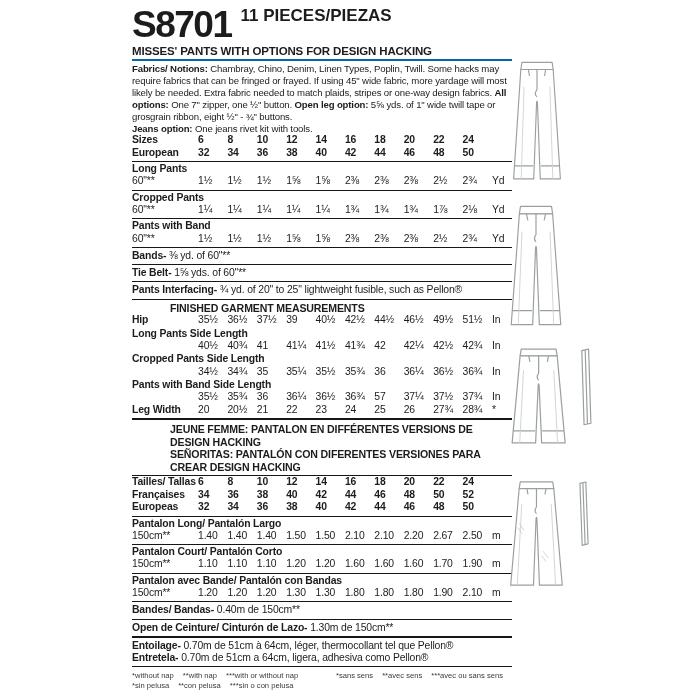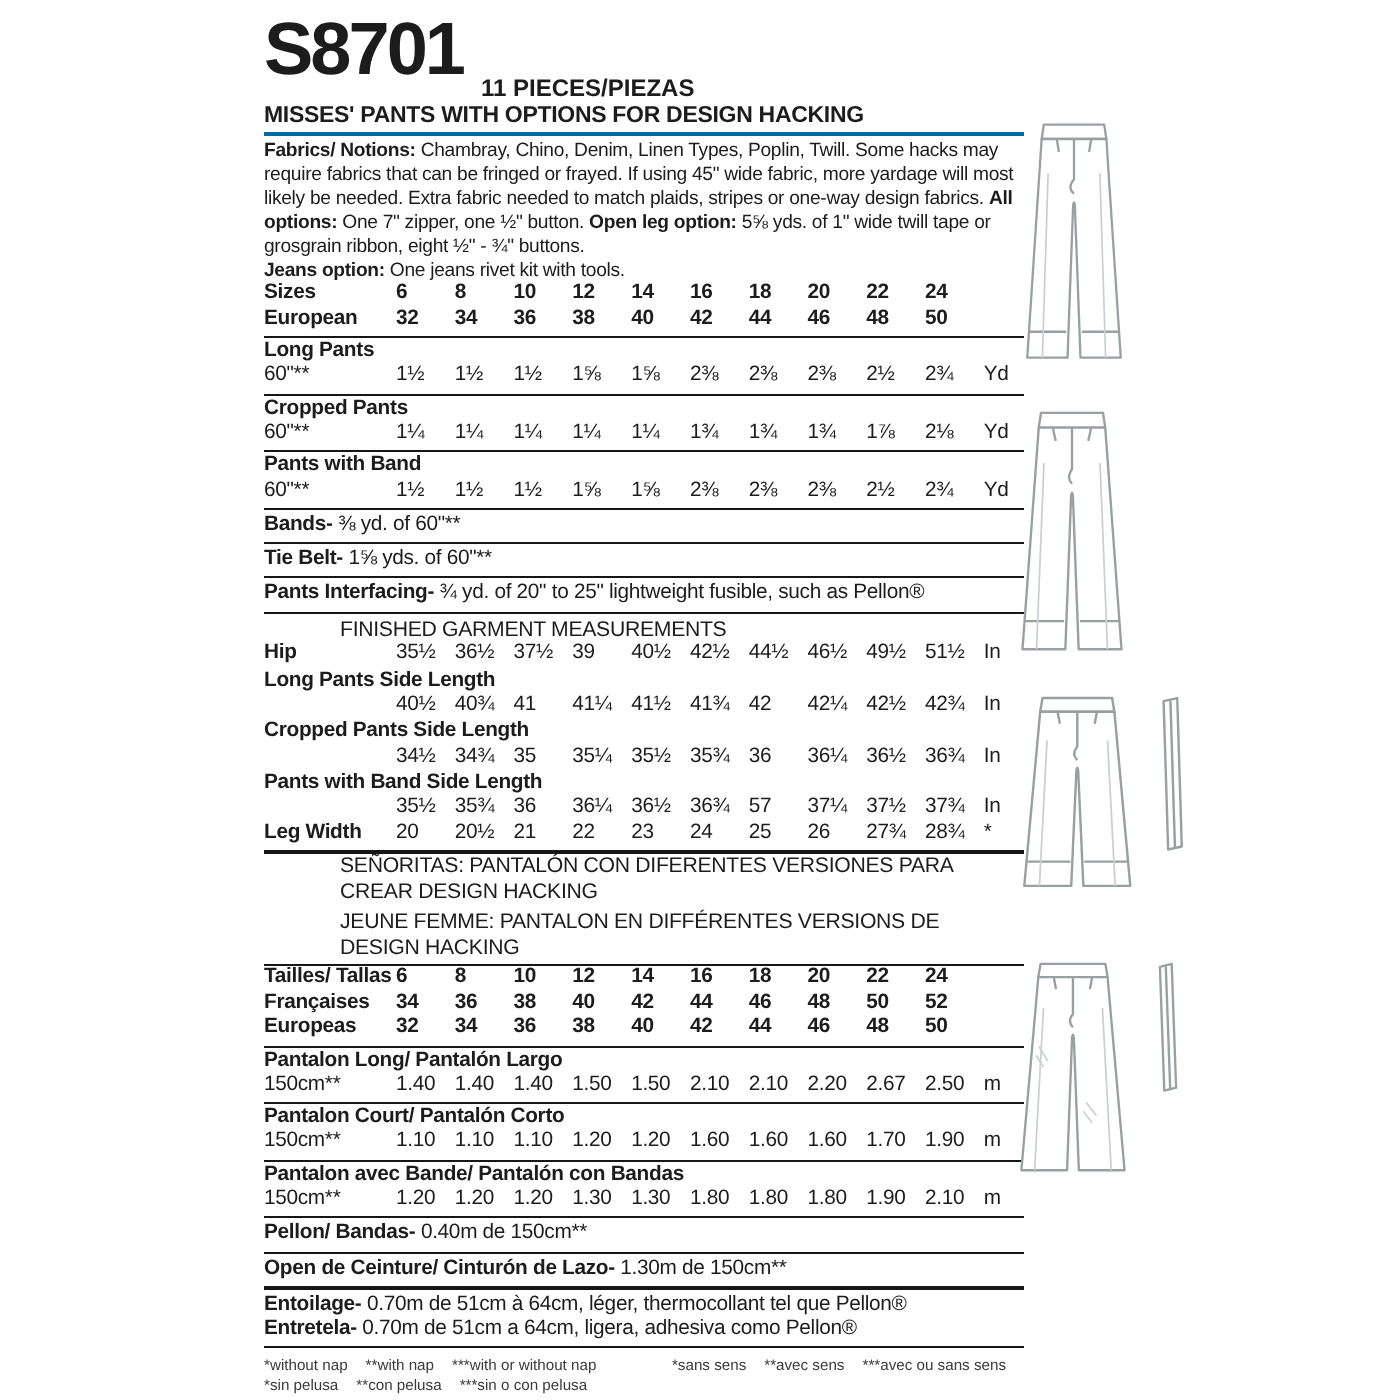--- a/index.html
+++ b/index.html
@@ -1,35 +1,35 @@
 <!DOCTYPE html>
 <html><head>
 <meta charset="utf-8">
 <style>
   html,body{margin:0;padding:0;background:#ffffff;}
   body{width:700px;height:700px;position:relative;font-family:"Liberation Sans",sans-serif;color:#1c1c1c;overflow:hidden;}
   .content{position:absolute;left:132px;top:6px;width:380px;letter-spacing:-0.15px;}
   
   .brand-row{display:flex;align-items:flex-start;}
   .logo{font-size:37px;font-weight:bold;letter-spacing:-1.5px;line-height:38px;}
-  .pieces{font-size:12px;font-weight:bold;margin:31px 0 0 9px;letter-spacing:0px;}
+  .pieces{font-size:17px;font-weight:bold;margin:0 0 0 9px;letter-spacing:0px;}
   .subtitle{font-size:11.5px;font-weight:bold;border-bottom:2px solid #0369a1;padding-bottom:2px;margin-top:1px;}
   
   .para{font-size:9.6px;line-height:11.9px;margin-top:2px;}
   .b{font-weight:bold;}
   
   .rule{border-top:1px solid #161616;margin-top:2px;}
   .rule.thick{border-top-width:2px;}
   
   .trow{display:grid;grid-template-columns:66px repeat(10,29.4px) 1fr;font-size:10.4px;line-height:12.4px;align-items:baseline;}
   .trow .cell{white-space:nowrap;}
   .bold{font-weight:bold;}
   .rowlabel{font-size:10.4px;line-height:12.2px;font-weight:bold;margin-top:1px;}
   .notline{font-size:10.4px;line-height:12.2px;margin-top:2px;}
-  .heading{font-size:10.6px;line-height:12.6px;font-weight:normal;margin-top:2px;padding-left:38px;}
+  .heading{font-size:10.6px;line-height:12.6px;font-weight:bold;margin-top:2px;padding-left:38px;}
   
   .footnotes{display:flex;justify-content:space-between;font-size:7.6px;line-height:10px;color:#3a3a3a;margin-top:4px;letter-spacing:0;}
   .fn{margin-right:9px;white-space:nowrap;}
   .fncol{white-space:nowrap;}
   .bottom-note{text-align:center;font-size:11px;font-weight:bold;margin-top:8px;letter-spacing:-0.1px;}
   
   .figures{position:absolute;left:497px;top:58px;width:115px;display:flex;flex-direction:column;align-items:flex-start;}
   .fig{display:block;}
   .fig svg{display:block;}
 </style>
@@ -115,22 +115,22 @@
     <span style="display:contents"><span class="cell">35½</span><span class="cell">35¾</span><span class="cell">36</span><span class="cell">36¼</span><span class="cell">36½</span><span class="cell">36¾</span><span class="cell">57</span><span class="cell">37¼</span><span class="cell">37½</span><span class="cell">37¾</span></span>
     <span class="cell">In</span>
   </div>
   <div class="trow">
     <span class="cell b">Leg Width</span>
     <span style="display:contents"><span class="cell">20</span><span class="cell">20½</span><span class="cell">21</span><span class="cell">22</span><span class="cell">23</span><span class="cell">24</span><span class="cell">25</span><span class="cell">26</span><span class="cell">27¾</span><span class="cell">28¾</span></span>
     <span class="cell">*</span>
   </div>
   <div class="rule thick"></div>
 
+  <div class="heading" style="margin-top:3px">JEUNE FEMME: PANTALON EN DIFFÉRENTES VERSIONS DE DESIGN HACKING</div>
   <div class="heading" style="margin-top:0">SEÑORITAS: PANTALÓN CON DIFERENTES VERSIONES PARA CREAR DESIGN HACKING</div>
-  <div class="heading" style="margin-top:3px">JEUNE FEMME: PANTALON EN DIFFÉRENTES VERSIONS DE DESIGN HACKING</div>
   <div class="rule"></div>
 
   <div class="trow bold">
     <span class="cell">Tailles/ Tallas</span>
     <span style="display:contents"><span class="cell">6</span><span class="cell">8</span><span class="cell">10</span><span class="cell">12</span><span class="cell">14</span><span class="cell">16</span><span class="cell">18</span><span class="cell">20</span><span class="cell">22</span><span class="cell">24</span></span>
     <span class="cell"></span>
   </div>
   <div class="trow bold">
     <span class="cell">Françaises</span>
     <span style="display:contents"><span class="cell">34</span><span class="cell">36</span><span class="cell">38</span><span class="cell">40</span><span class="cell">42</span><span class="cell">44</span><span class="cell">46</span><span class="cell">48</span><span class="cell">50</span><span class="cell">52</span></span>
@@ -160,21 +160,21 @@
   <div class="rule"></div>
 
   <div class="rowlabel">Pantalon avec Bande/ Pantalón con Bandas</div>
   <div class="trow">
     <span class="cell">150cm**</span>
     <span style="display:contents"><span class="cell">1.20</span><span class="cell">1.20</span><span class="cell">1.20</span><span class="cell">1.30</span><span class="cell">1.30</span><span class="cell">1.80</span><span class="cell">1.80</span><span class="cell">1.80</span><span class="cell">1.90</span><span class="cell">2.10</span></span>
     <span class="cell">m</span>
   </div>
   <div class="rule"></div>
 
-  <div class="notline"><span class="b">Pellon/ Bandas-</span><span> 0.40m de 150cm**</span></div>
+  <div class="notline"><span class="b">Bandes/ Bandas-</span><span> 0.40m de 150cm**</span></div>
   <div class="rule"></div>
 
   <div class="notline"><span class="b">Open de Ceinture/ Cinturón de Lazo-</span><span> 1.30m de 150cm**</span></div>
   <div class="rule thick"></div>
 
   <div class="notline"><span class="b">Entoilage-</span><span> 0.70m de 51cm à 64cm, léger, thermocollant tel que Pellon®</span></div>
   <div class="notline" style="margin-top:0"><span class="b">Entretela-</span><span> 0.70m de 51cm a 64cm, ligera, adhesiva como Pellon®</span></div>
   <div class="rule"></div>
 
   <div class="footnotes">

